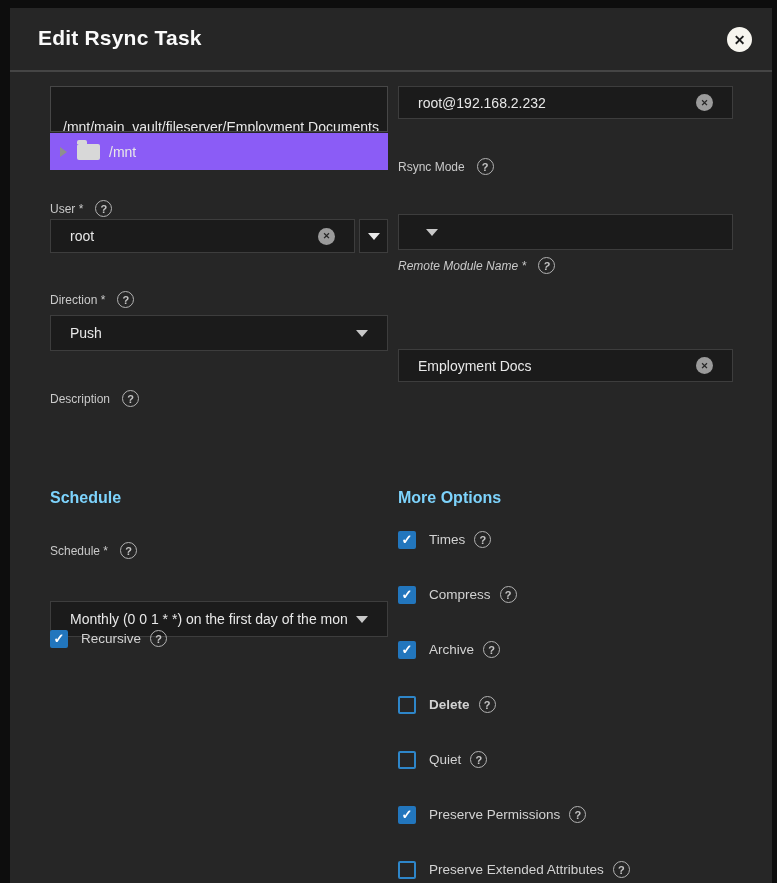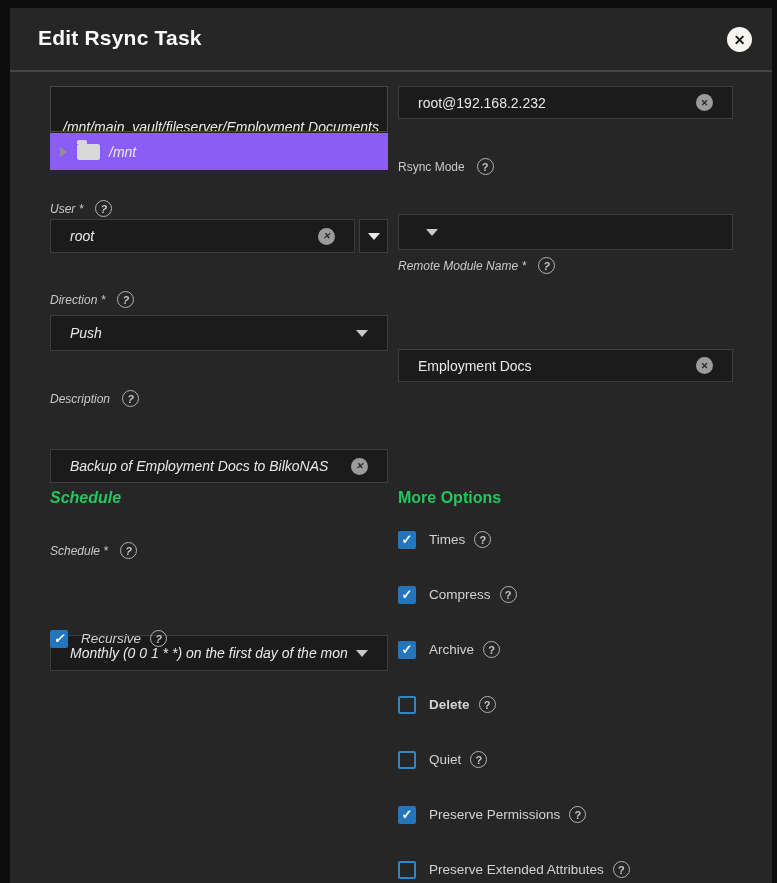--- a/index.html
+++ b/index.html
@@ -10,21 +10,21 @@
   
   .dialog-header { position:absolute; left:0; top:0; width:100%; height:64px;
                    border-bottom:2px solid #454545; }
   .dialog-title { position:absolute; left:28px; top:18px; font-size:21px; font-weight:700;
                   color:#fafafa; letter-spacing:.2px; }
   .close-btn { position:absolute; right:20px; top:19px; width:25px; height:25px;
                border-radius:50%; background:#f7f5ef; border:none; cursor:pointer;
                display:flex; align-items:center; justify-content:center; }
   .close-x { color:#1c1c1c; font-size:14px; font-weight:700; line-height:1; }
   
-  .col-left  { position:absolute; left:30px;  top:64px; width:338px; height:811px;font-style:italic; }
+  .col-left  { position:absolute; left:30px;  top:64px; width:338px; height:811px; }
   .col-right { position:absolute; left:388px; top:64px; width:335px; height:811px; }
   .abs { position:absolute; }
   
   .label-row { display:flex; align-items:center; height:17px; }
   .flabel { font-size:12px; color:#c9c9c9; }
   .help-icon { width:17px; height:17px; border:1.5px solid #b2b2b2; border-radius:50%;
                margin-left:12px; display:inline-flex; align-items:center; justify-content:center;
                color:#c4c4c4; font-size:11px; font-weight:700; flex:none; }
   .help-icon::after { content:"?"; }
   
@@ -45,21 +45,21 @@
   
   .tree-row { background:#8b5cf6; display:flex; align-items:center; padding-left:10px; }
   .tree-arrow { width:0; height:0; border-top:5px solid transparent; border-bottom:5px solid transparent;
                 border-left:7px solid #8f8f8f; flex:none; }
   .folder-icon { width:23px; height:16px; background:#d8d8d8; border-radius:2px; margin-left:10px;
                  position:relative; flex:none; }
   .folder-icon::before { content:""; position:absolute; left:0; top:-4px; width:10px; height:4px;
                          background:#d8d8d8; border-radius:2px 2px 0 0; }
   .tree-label { color:#e8e8e8; font-size:14px; margin-left:9px; }
   
-  .section-header { font-size:16px; font-weight:700; color:#22c55e; }
+  .section-header { font-size:16px; font-weight:700; color:#7dd3fc; }
   
   .check-row { display:flex; align-items:center; height:19px; }
   .checkbox { width:18px; height:18px; border:2px solid #2e86c9; border-radius:2px; flex:none;
               background:transparent; display:flex; align-items:center; justify-content:center; }
   .checkbox.checked { background:#2276bd; border-color:#2276bd; }
   .checkbox.checked::after { content:"\2713"; color:#fff; font-size:13px; font-weight:700; line-height:1; }
   .check-label { color:#d2d2d2; font-size:13.5px; margin-left:13px; }
   .check-row .help-icon { margin-left:9px; }
   
   .input-row { display:flex; }
@@ -110,24 +110,20 @@
     </div>
     <div class="abs select-box" style="left:10px; top:243px; width:338px; height:36px;">
       <span class="val">Push</span>
       <span class="caret"></span>
     </div>
 
     <div class="abs label-row" style="left:10px; top:318px;">
       <span class="flabel">Description</span>
       <span class="help-icon"></span>
     </div>
-    <div class="abs text-input" style="left:10px; top:341px; width:338px; height:34px;">
-      <span class="val">Backup of Employment Docs to BilkoNAS</span>
-      <span class="clear-icon"></span>
-    </div>
 
     <div class="abs section-header" style="left:10px; top:417px;">Schedule</div>
 
     <div class="abs label-row" style="left:10px; top:470px;">
       <span class="flabel">Schedule *</span>
       <span class="help-icon"></span>
     </div>
     <div class="abs select-box" style="left:10px; top:493px; width:338px; height:36px;">
       <span class="val">Monthly (0 0 1 * *) on the first day of the month at 00:...</span>
       <span class="caret"></span>

